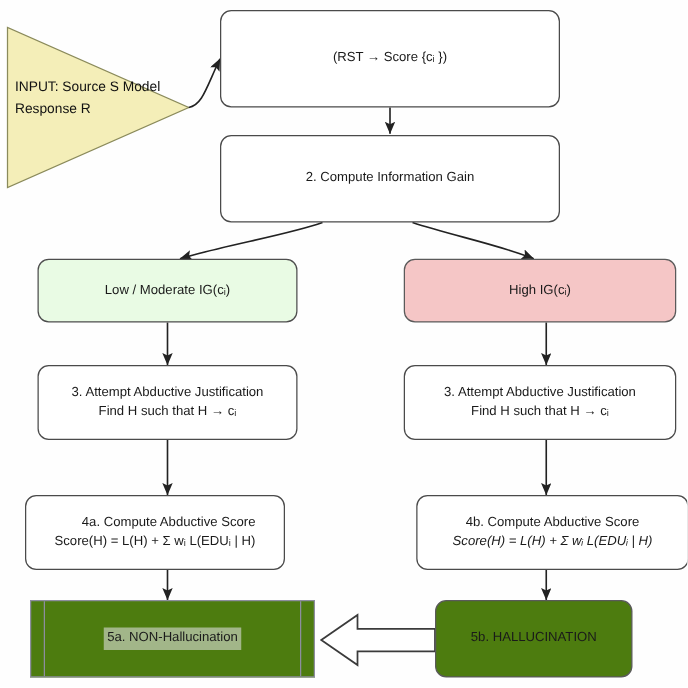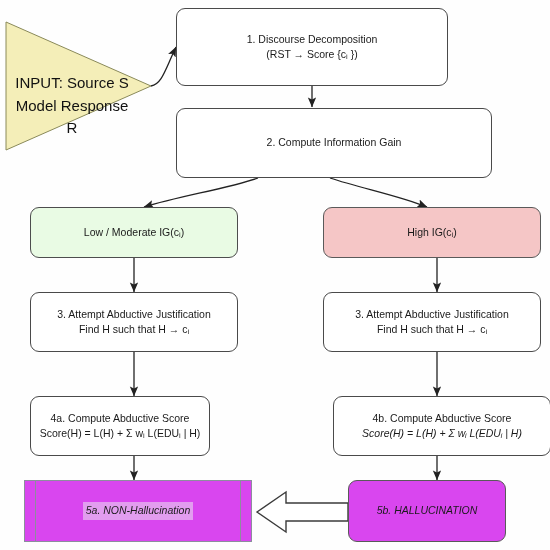--- a/index.html
+++ b/index.html
@@ -30,30 +30,30 @@
     border: 1.2px solid #4a4a4a;
     border-radius: 9px;
     background: #ffffff;
   }
   .node .txt { padding: 0 8px; }
   .node .l1 { display: block; }
   .node .l2 { display: block; }
 
   .n-green { background: #e9fbe4; border-color: #4d4d4d; }
   .n-red   { background: #f5c6c6; border-color: #5a5a5a; }
-  .n-purple{ background: #d946ef; border-color: #5a5a5a; font-style: italic; }
+  .n-purple{ background: #4d7c0f; border-color: #5a5a5a; }
   #input-label {
     position: absolute;
     left: 12px;
-    top: 72px;
+    top: 62px;
     width: 120px;
-    font-size: 15px;
+    font-size: 11px;
     line-height: 1.5;
     color: #111;
-    text-align: center;
+    text-align: left;
   }
 
   
   #node-5a {
     border-radius: 0;
     border: 1.1px solid #8d8d9e;
   }
   #node-5a .divider {
     position: absolute;
     top: 0; bottom: 0;
@@ -114,26 +114,25 @@
     <polygon points="257,512 286,492 286,503 348,503 348,521 286,521 286,532" fill="#ffffff" stroke="#3b3b3b" stroke-width="1.4" stroke-linejoin="miter"></polygon>
   </svg>
 
   <div id="input-label">
     <span class="l1">INPUT: Source S</span>
     <span class="l2">Model Response R</span>
   </div>
 
   <div class="node" id="node-1" style="left:176px; top:8px; width:272px; height:78px;">
     <div class="txt">
-      <span class="l1">1. Discourse Decomposition</span>
       <span class="l2">(RST → Score {cᵢ })</span>
     </div>
   </div>
 
-  <div class="node" id="node-2" style="left:176px; top:108px; width:316px; height:70px;">
+  <div class="node" id="node-2" style="left:176px; top:108px; width:272px; height:70px;">
     <div class="txt">
       <span class="l1">2. Compute Information Gain</span>
     </div>
   </div>
 
   <div class="node n-green" id="node-low" style="left:30px; top:207px; width:208px; height:51px;">
     <div class="txt">
       <span class="l1">Low / Moderate IG(cᵢ)</span>
     </div>
   </div>
@@ -151,21 +150,21 @@
     </div>
   </div>
 
   <div class="node" id="node-3r" style="left:323px; top:292px; width:218px; height:60px;">
     <div class="txt">
       <span class="l1">3. Attempt Abductive Justification</span>
       <span class="l2">Find H such that H → cᵢ</span>
     </div>
   </div>
 
-  <div class="node" id="node-4a" style="left:30px; top:396px; width:180px; height:60px;">
+  <div class="node" id="node-4a" style="left:20px; top:396px; width:208px; height:60px;text-align:right;">
     <div class="txt">
       <span class="l1">4a. Compute Abductive Score</span>
       <span class="l2">Score(H) = L(H) + Σ wᵢ L(EDUᵢ | H)</span>
     </div>
   </div>
 
   <div class="node" id="node-4b" style="left:333px; top:396px; width:218px; height:60px;">
     <div class="txt">
       <span class="l1">4b. Compute Abductive Score</span>
       <span class="l2" style="font-style:italic;">Score(H) = L(H) + Σ wᵢ L(EDUᵢ | H)</span>

